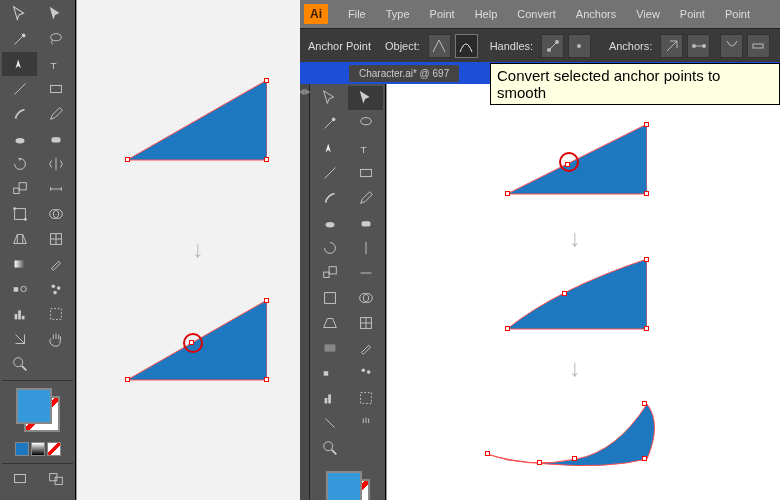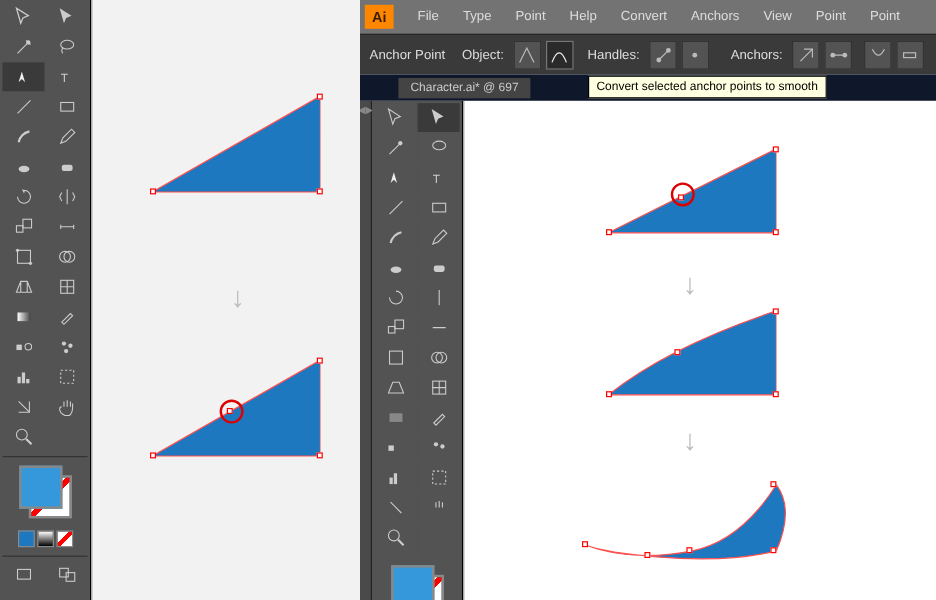--- a/index.html
+++ b/index.html
@@ -26,23 +26,23 @@
 .tri svg{display:block}
 .arrow{position:absolute;font-size:24px;color:#bbb}
 .circ{position:absolute;width:20px;height:20px;border:2px solid #d00;border-radius:50%}
 .menubar{height:28px;background:#737373;display:flex;align-items:center;padding:0 4px}
 .ai-logo{width:24px;height:20px;background:#ff8700;color:#3a1d00;font-weight:bold;display:flex;align-items:center;justify-content:center;margin-right:10px;font-size:12px}
 .menu-item{color:#ddd;padding:0 10px;cursor:pointer}
 .ctrlbar{height:34px;background:#3a3a3a;display:flex;align-items:center;padding:0 8px;color:#bbb;font-size:10px;border-top:1px solid #222}
 .ctrl-lbl{margin-right:6px;white-space:nowrap}
 .ctrl-btn{width:26px;height:24px;background:#535353;margin:0 2px;display:flex;align-items:center;justify-content:center;cursor:pointer;border:1px solid #333}
 .ctrl-btn.active{background:#2a2a2a;border:1px solid #777}
-.tabbar{height:22px;background:#0f172a;display:flex;align-items:center;padding-left:32px;position:relative}
+.tabbar{height:22px;background:#1d4ed8;display:flex;align-items:center;padding-left:49px;position:relative}
 .doc-tab{background:#444;color:#ccc;padding:3px 10px;font-size:10px}
-.tooltip{position:absolute;left:190px;top:1px;background:#ffffe1;border:1px solid #000;color:#000;padding:3px 6px;font-size:10px;z-index:10}
+.tooltip{position:absolute;left:190px;top:1px;background:#ffffe1;border:1px solid #000;color:#000;padding:3px 6px;font-size:15px;z-index:10}
 .right-main{display:flex;flex:1;overflow:hidden}
 .tab-handle{width:10px;background:#4a4a4a;border-right:1px solid #222;display:flex;align-items:flex-start;justify-content:center;padding-top:3px}
 .tab-handle span{font-size:8px;color:#888}
 .anchor{width:5px;height:5px;background:#fff;border:1px solid red;position:absolute}
 </style>
 </head>
 <body>
 
 <div class="panel left-panel">
   <div class="toolbox">

